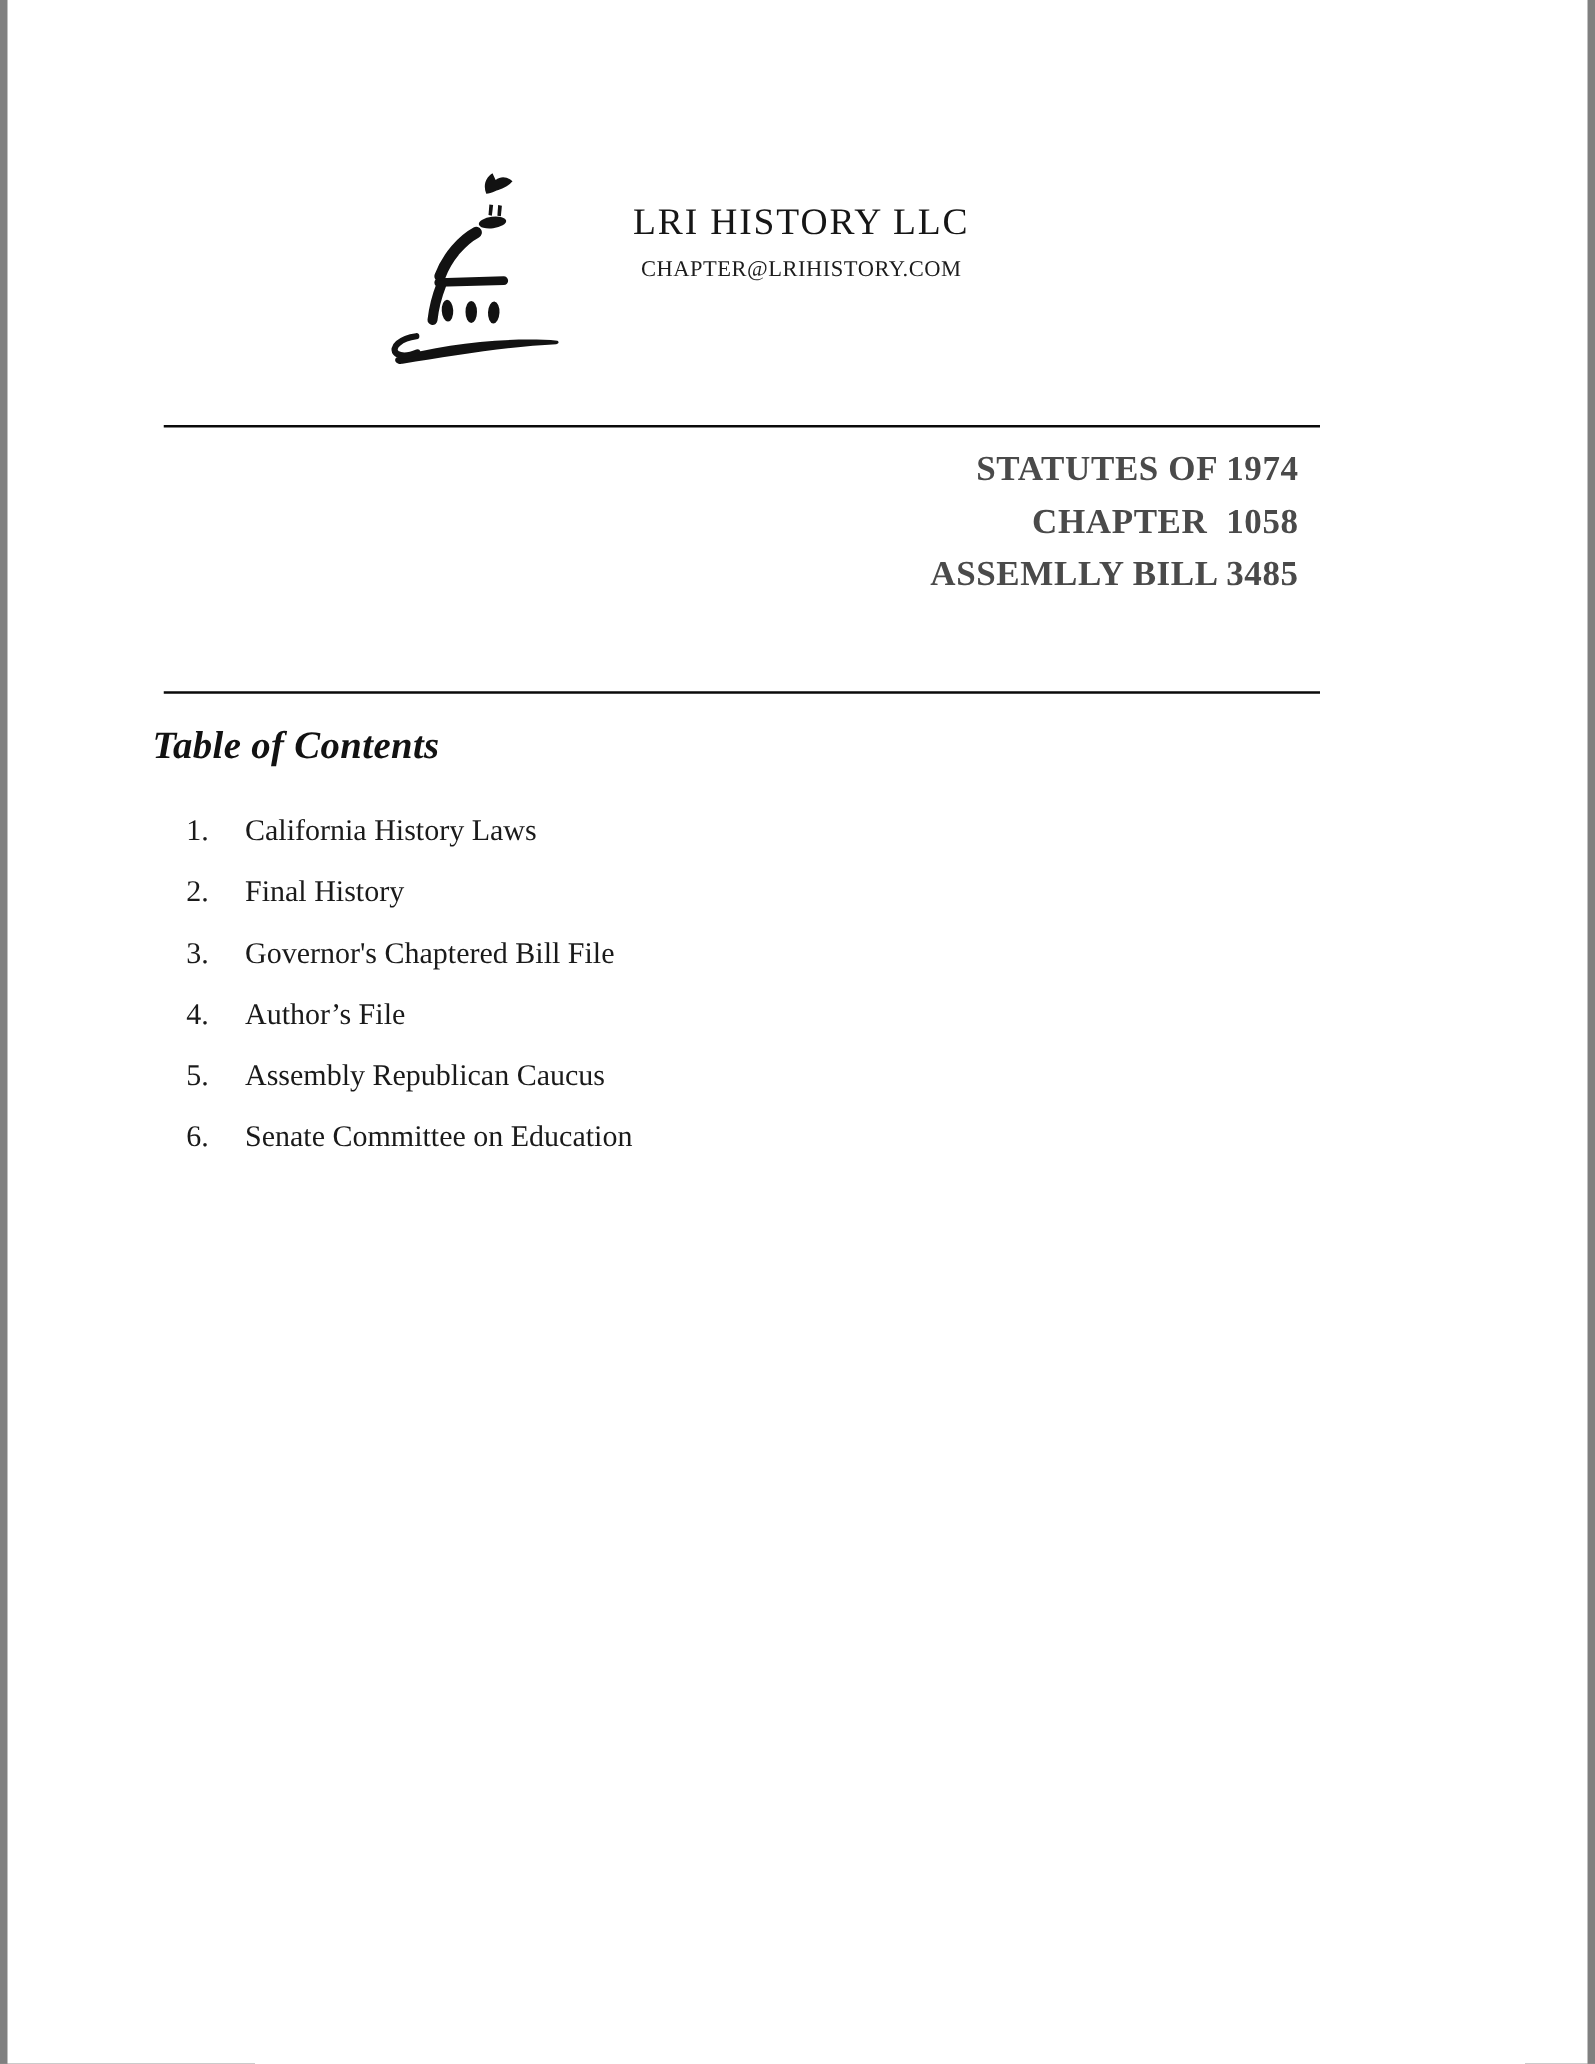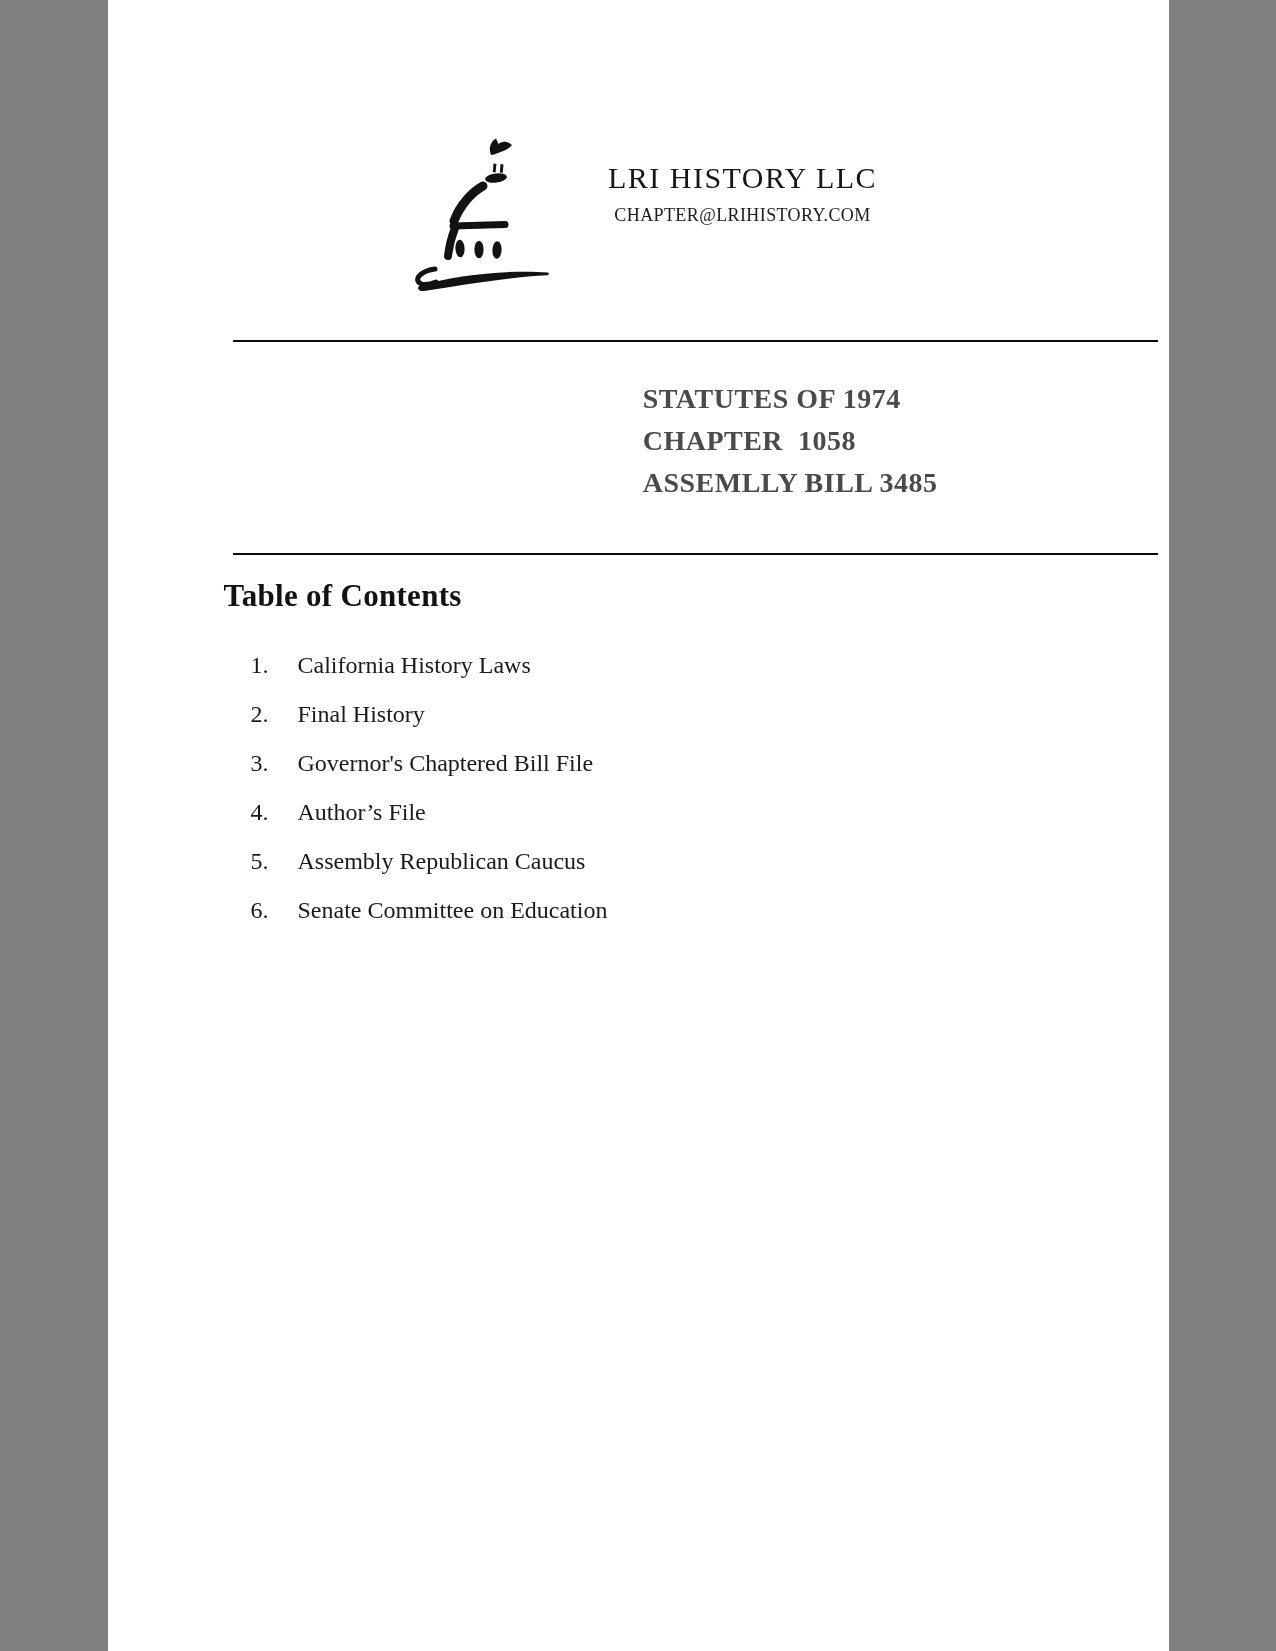--- a/index.html
+++ b/index.html
@@ -1,18 +1,18 @@
 <!DOCTYPE html>
 <html><head>
 <meta charset="utf-8">
 <style>
   html, body { margin: 0; padding: 0; background: #808080; }
   .page {
     position: relative;
-    width: 1061px;
+    width: 1264px;
     height: 1651px;
     margin: 0 auto;
     background: #ffffff;
     font-family: "Liberation Serif", "DejaVu Serif", serif;
     color: #1a1a1a;
     overflow: hidden;
   }
 
   
   .logo-wrap {
@@ -55,40 +55,42 @@
     height: 2px;
     background: #0a0a0a;
   }
   .rule-1 { top: 340px; }
   .rule-2 { top: 553px; }
 
   
   .title-block {
     position: absolute;
     right: 231px;
-    top: 378px;
+    top: 355px;
+    text-align: right;
   }
   .title-line {
     font-size: 28px;
     font-weight: bold;
     line-height: 42px;
     letter-spacing: 0.5px;
     white-space: pre;   
   }
 
   
   .toc-heading {
     position: absolute;
     left: 116px;
     top: 578px;
     font-size: 31px;
     font-weight: bold;
     line-height: 36px;
     color: #121212;
     letter-spacing: 0.3px;
+    font-style: italic;
   }
   .toc-list {
     position: absolute;
     left: 125px;
     top: 650px;
     width: 700px;
   }
   .toc-item {
     display: flex;
     font-size: 24px;

